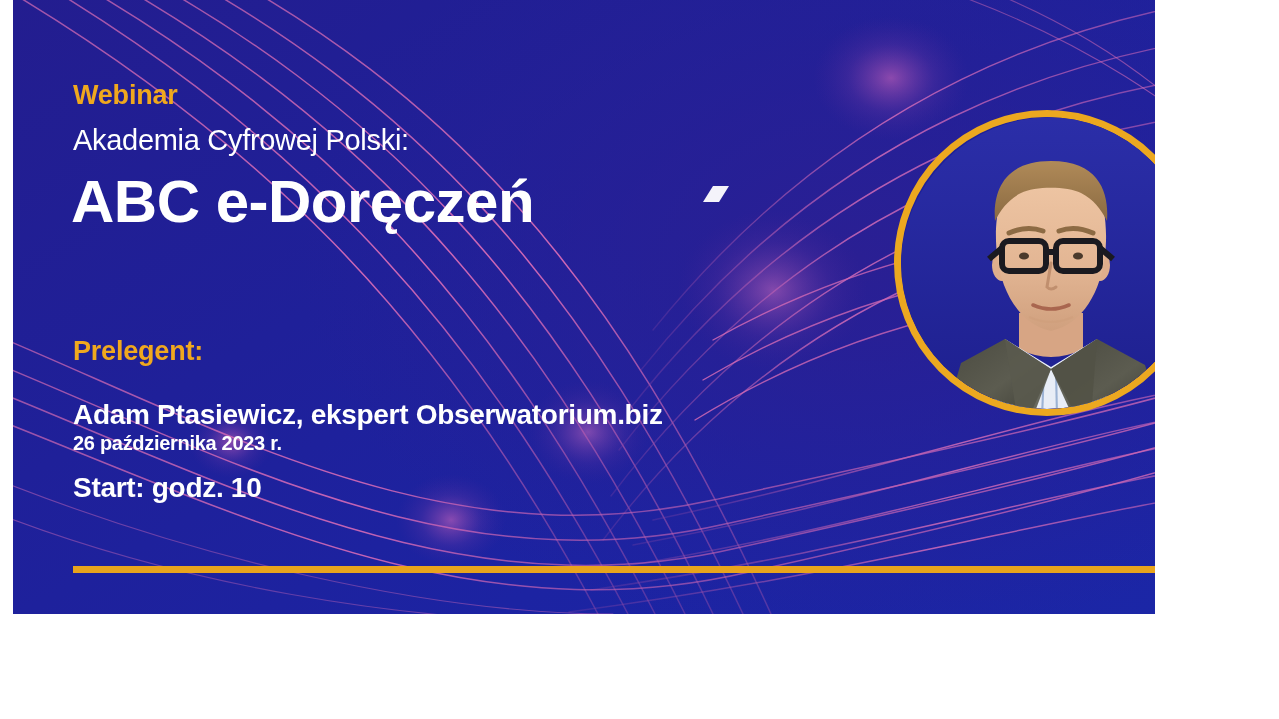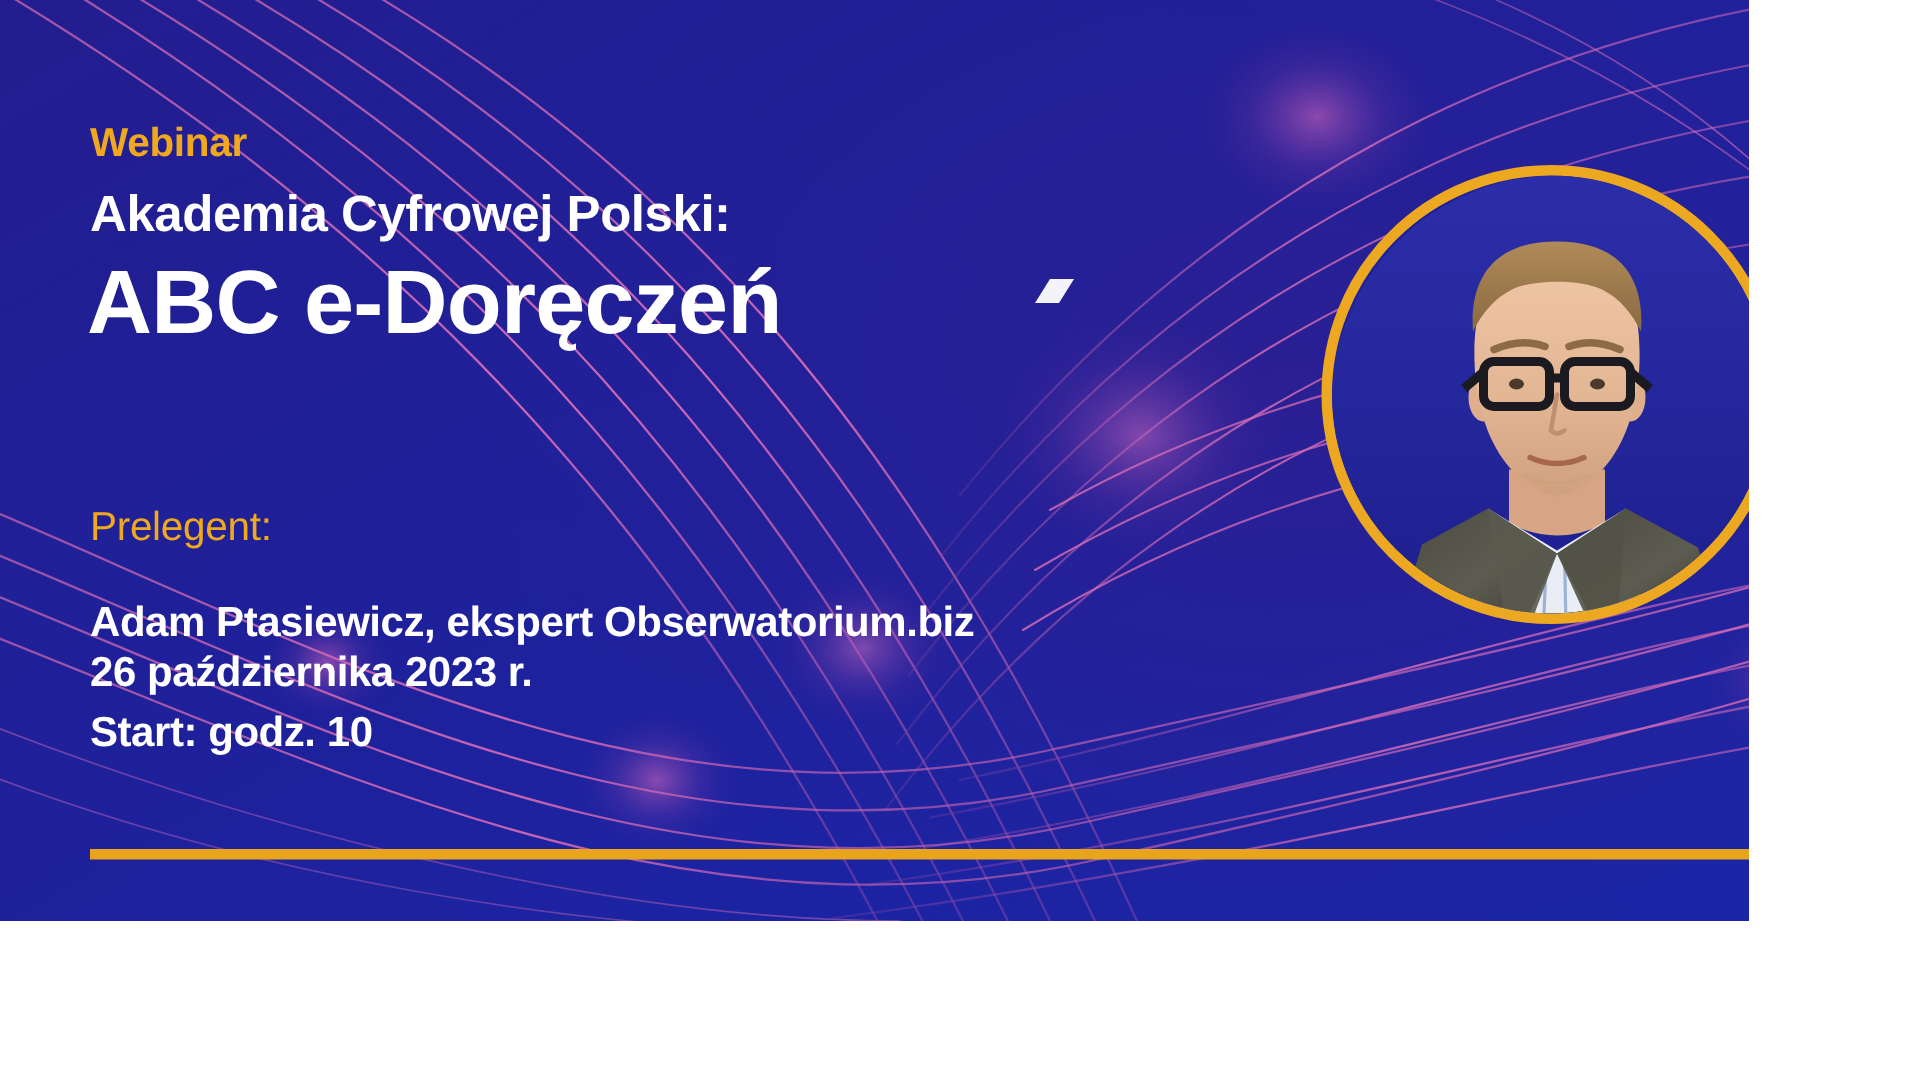--- a/index.html
+++ b/index.html
@@ -14,28 +14,27 @@
     position: relative;
     width: 1279px;
     height: 719px;
     overflow: hidden;
     background: #ffffff;
   }
 
   
   .hero {
     position: absolute;
-    left: 0; top: 0;
+    left: 13px; top: 0;
     width: 1142px;
     height: 614px;
     overflow: hidden;
     background:
       radial-gradient(ellipse 900px 620px at 74% 42%, #2a1f93 0%, rgba(42,31,147,0) 62%),
       linear-gradient(150deg, #231d8f 0%, #1f2099 38%, #1c23a2 70%, #1b26a6 100%);
-    padding-left: 24px;
   }
   .hero-svg {
     position: absolute;
     left: 0; top: 0;
     width: 1279px;
     height: 614px;
     display: block;
   }
 
   
@@ -51,59 +50,59 @@
     left: 0; top: 80px;
     font-size: 27px;
     font-weight: bold;
     color: #f0a81e;
     letter-spacing: -0.2px;
     white-space: nowrap;
   }
   .subtitle {
     position: absolute;
     left: 0; top: 124px;
-    font-size: 34px;
-    font-weight: bold;
+    font-size: 29px;
+    font-weight: normal;
     color: #ffffff;
     letter-spacing: -0.3px;
     white-space: nowrap;
   }
   .maintitle {
     position: absolute;
     left: -2px; top: 172px;
     font-size: 60px;
     font-weight: bold;
     color: #ffffff;
     letter-spacing: -0.5px;
     line-height: 1;
     white-space: nowrap;
   }
   .speaker-label {
     position: absolute;
     left: 0; top: 336px;
     font-size: 27px;
-    font-weight: normal;
+    font-weight: bold;
     color: #f0a81e;
     letter-spacing: -0.2px;
     white-space: nowrap;
   }
   .speaker-name {
     position: absolute;
     left: 0; top: 382px;
     font-size: 28px;
     font-weight: bold;
     color: #ffffff;
     letter-spacing: -0.3px;
     white-space: nowrap;
     margin-top: 17px;
   }
   .event-date {
     position: absolute;
     left: 0; top: 432px;
-    font-size: 28px;
+    font-size: 20px;
     font-weight: bold;
     color: #ffffff;
     letter-spacing: -0.3px;
     white-space: nowrap;
   }
   .event-time {
     position: absolute;
     left: 0; top: 472px;
     font-size: 28px;
     font-weight: bold;

